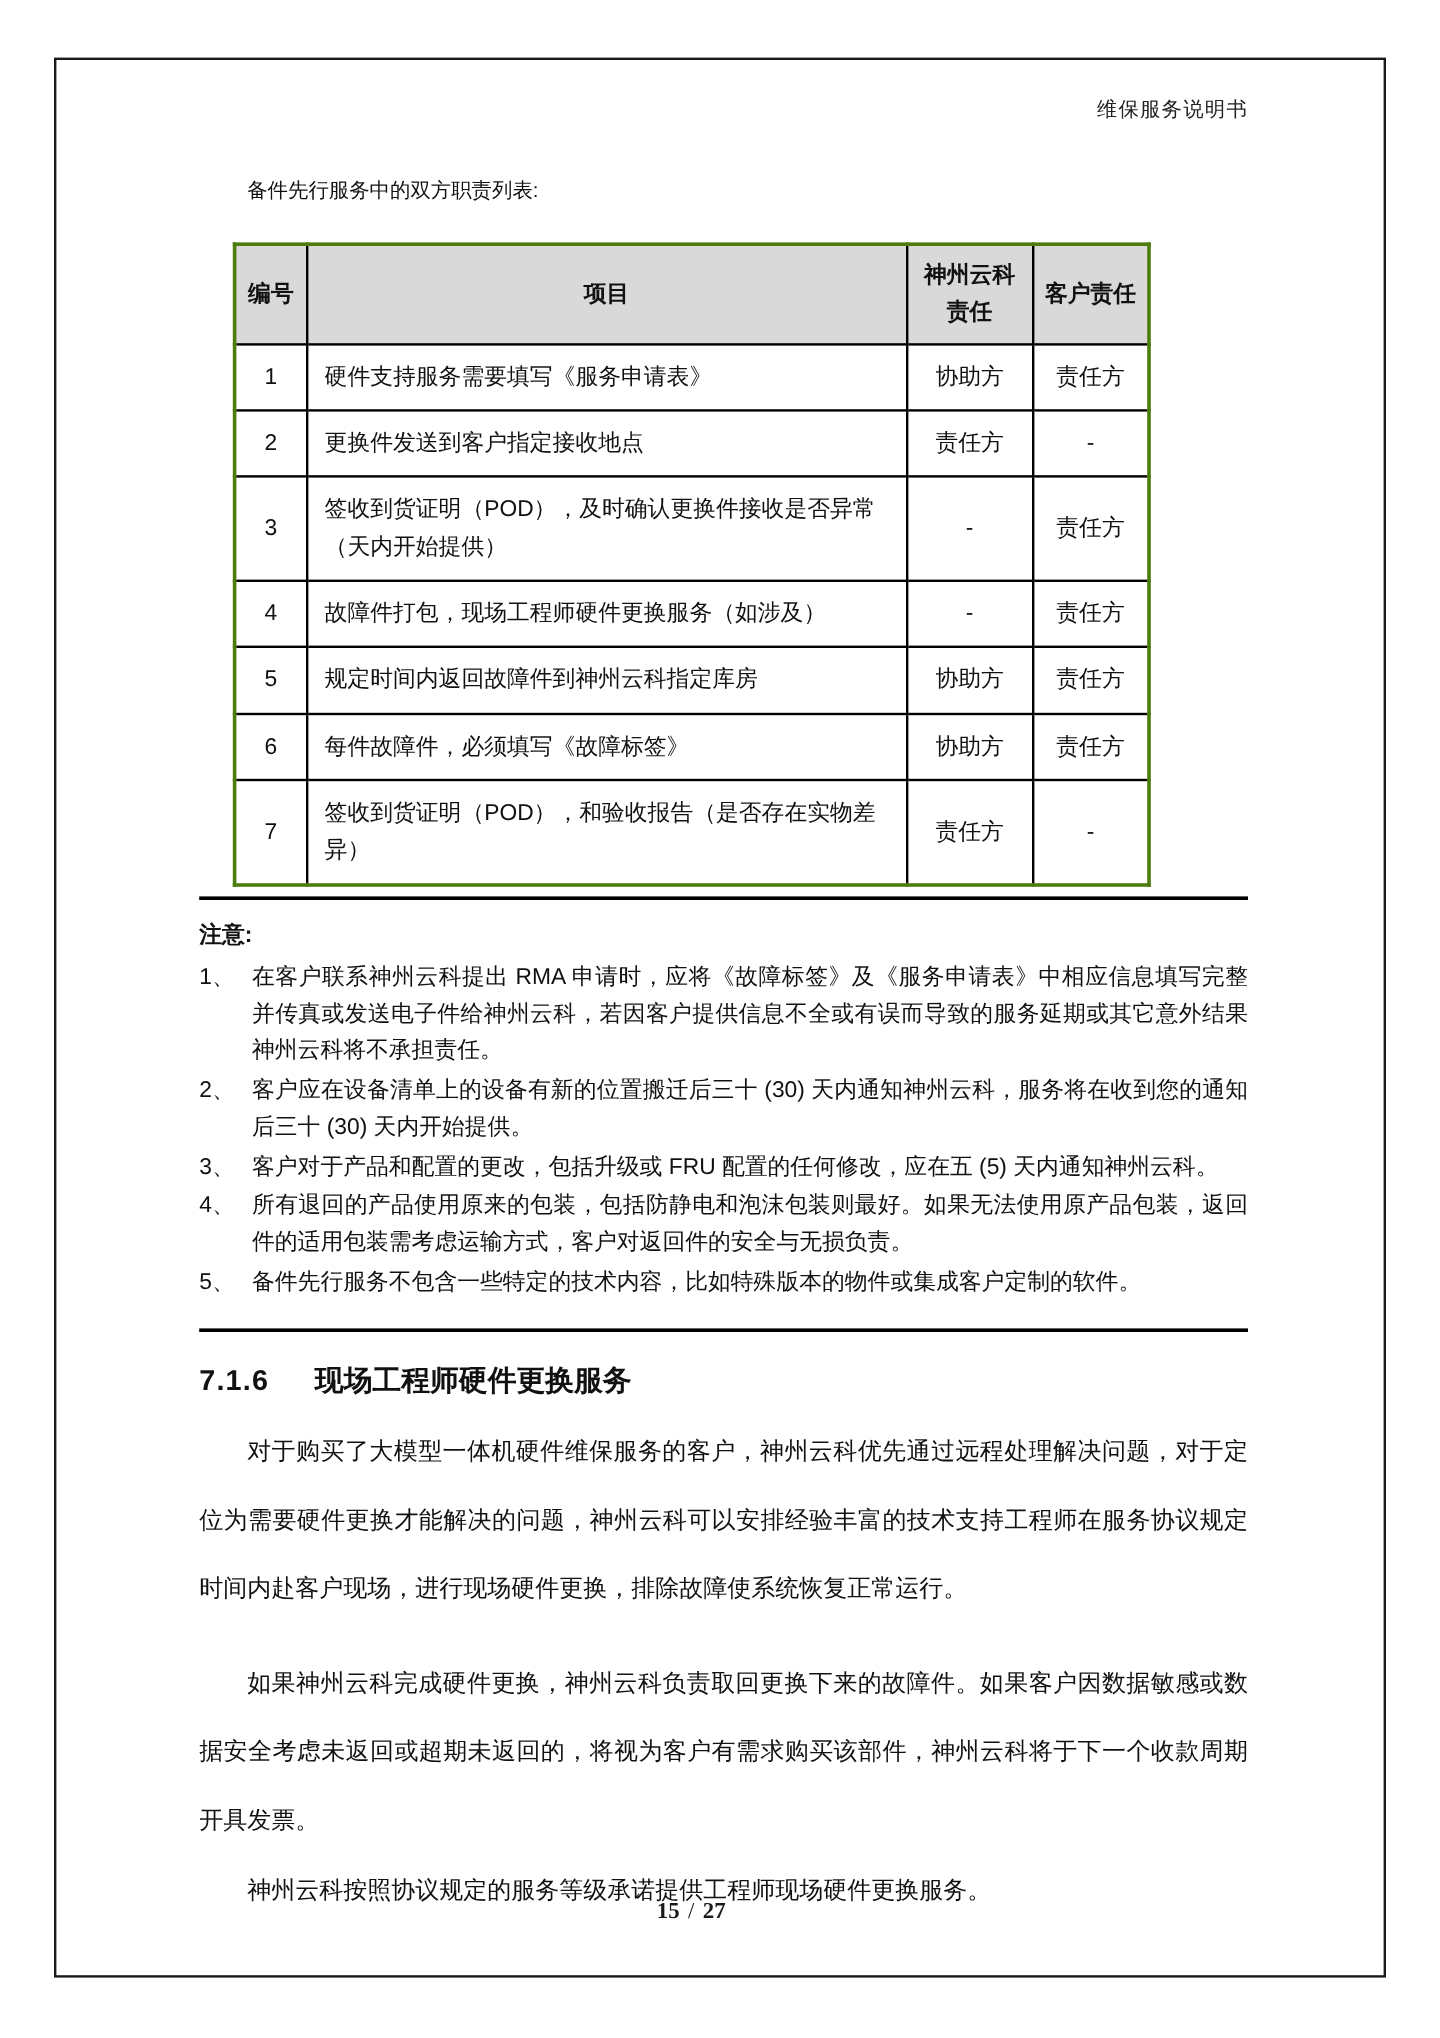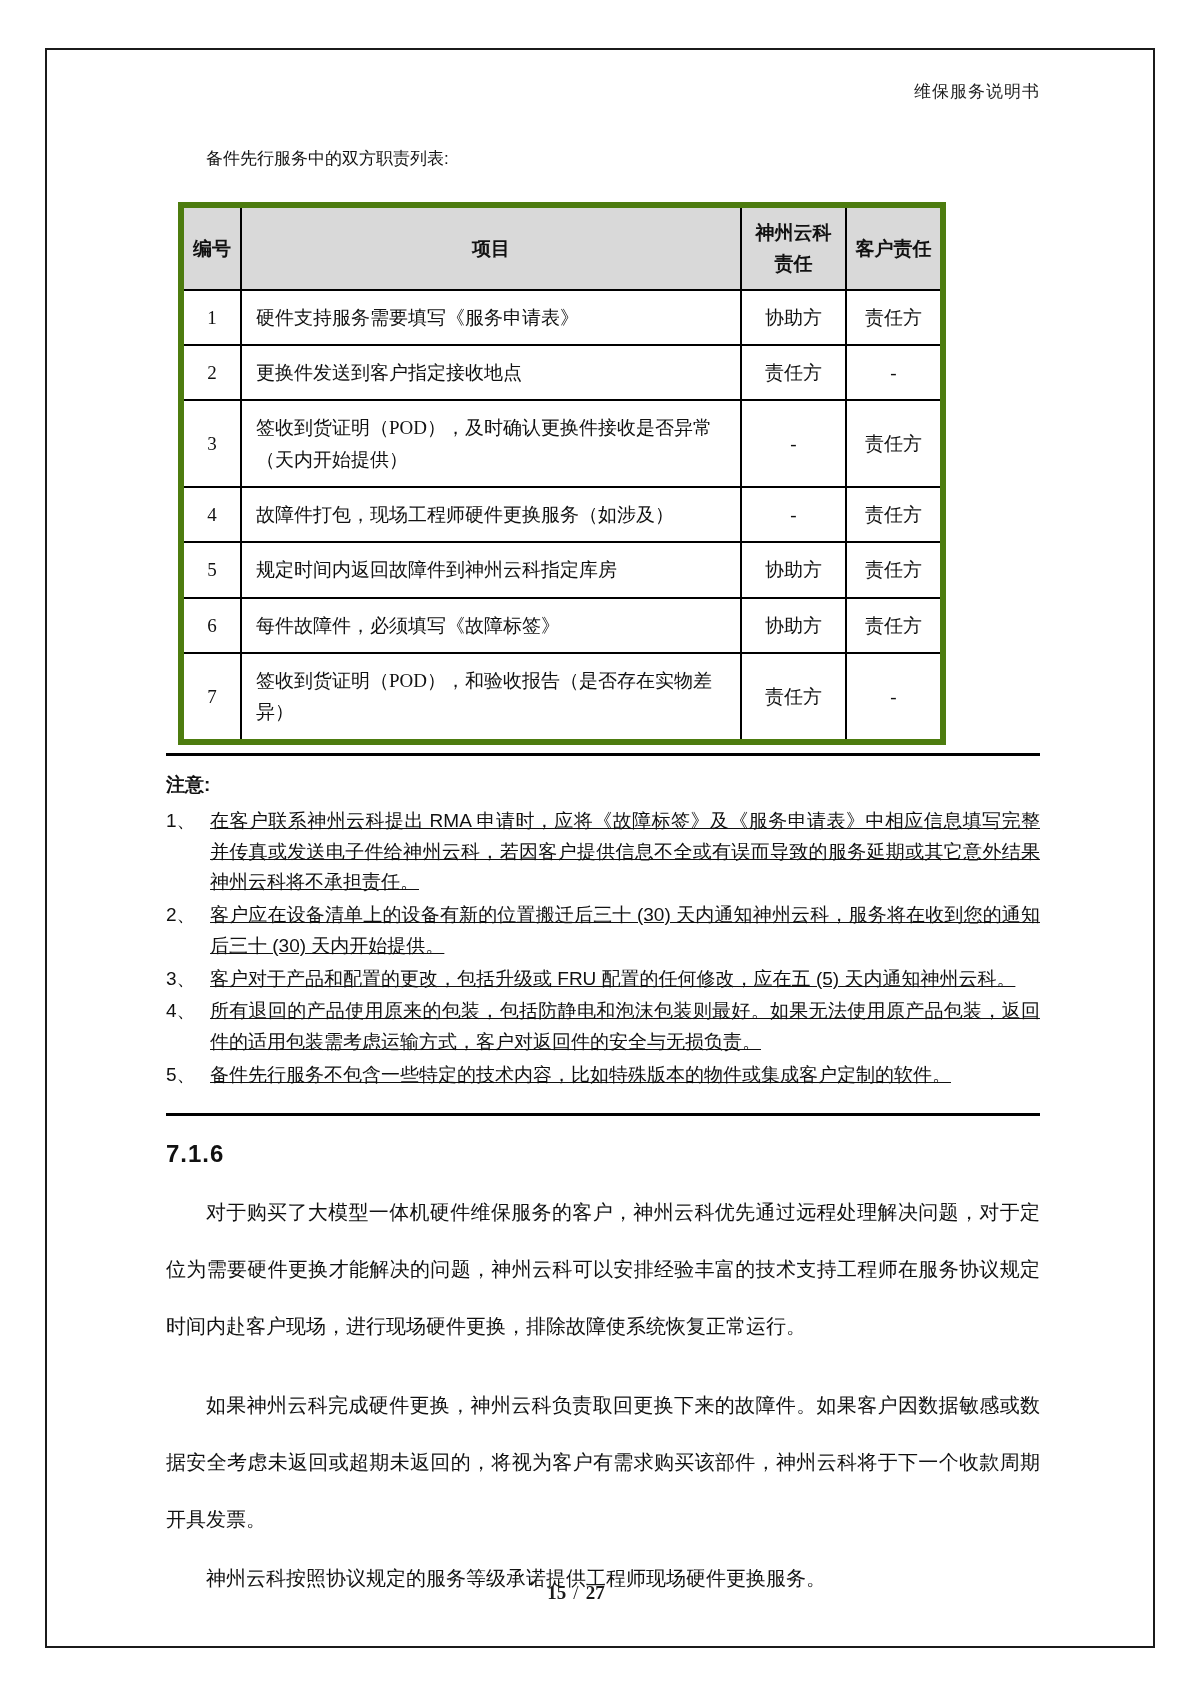--- a/index.html
+++ b/index.html
@@ -29,26 +29,25 @@
     letter-spacing: 1px;
     color: #222;
   }
   .intro {
     margin-top: 44px;
     margin-left: 40px;
     font-size: 17px;
   }
   table.resp-table {
     margin-top: 32px;
-    margin-left: 12px;
+    margin-left: 28px;
     width: 762px;
     border-collapse: collapse;
     table-layout: fixed;
-    border: 6px solid #4d7c0f;
-    font-family: Liberation Serif, serif;
+    border: 3px solid #4d7c0f;
   }
   .resp-table th, .resp-table td {
     border: 2px solid #000;
     font-size: 19px;
     vertical-align: middle;
   }
   .resp-table thead th {
     background: #d9d9d9;
     font-weight: bold;
     text-align: center;
@@ -73,21 +72,21 @@
     font-size: 19px;
   }
   .notes-list { margin-top: 8px; }
   .note-item {
     display: flex;
     font-size: 19px;
     line-height: 1.62;
     margin-top: 2px;
   }
   .note-label { flex: 0 0 44px; }
-  .note-text  { flex: 1; text-align: justify; text-decoration: underline; }
+  .note-text  { flex: 1; text-align: justify; }
   .rule-2 { margin-top: 22px; }
   .section-heading {
     margin-top: 24px;
     font-size: 24px;
     font-weight: bold;
     display: flex;
     align-items: baseline;
   }
   .section-number { margin-right: 38px; letter-spacing: 1px; }
   .body-para {
@@ -208,20 +207,21 @@
     <div class="note-item">
       <span class="note-label">5、</span>
       <span class="note-text">备件先行服务不包含一些特定的技术内容，比如特殊版本的物件或集成客户定制的软件。</span>
     </div>
   </div>
 
   <div class="rule rule-2"></div>
 
   <div class="section-heading">
     <span class="section-number">7.1.6</span>
+    <span class="section-title">现场工程师硬件更换服务</span>
   </div>
 
   <p class="body-para para-1">对于购买了大模型一体机硬件维保服务的客户，神州云科优先通过远程处理解决问题，对于定位为需要硬件更换才能解决的问题，神州云科可以安排经验丰富的技术支持工程师在服务协议规定时间内赴客户现场，进行现场硬件更换，排除故障使系统恢复正常运行。</p>
   <p class="body-para para-2">如果神州云科完成硬件更换，神州云科负责取回更换下来的故障件。如果客户因数据敏感或数据安全考虑未返回或超期未返回的，将视为客户有需求购买该部件，神州云科将于下一个收款周期开具发票。</p>
   <p class="body-para para-3">神州云科按照协议规定的服务等级承诺提供工程师现场硬件更换服务。</p>
 
 </div>
 
 <div class="page-footer">
   <span class="num">15</span><span class="sep">/</span><span class="num">27</span>

